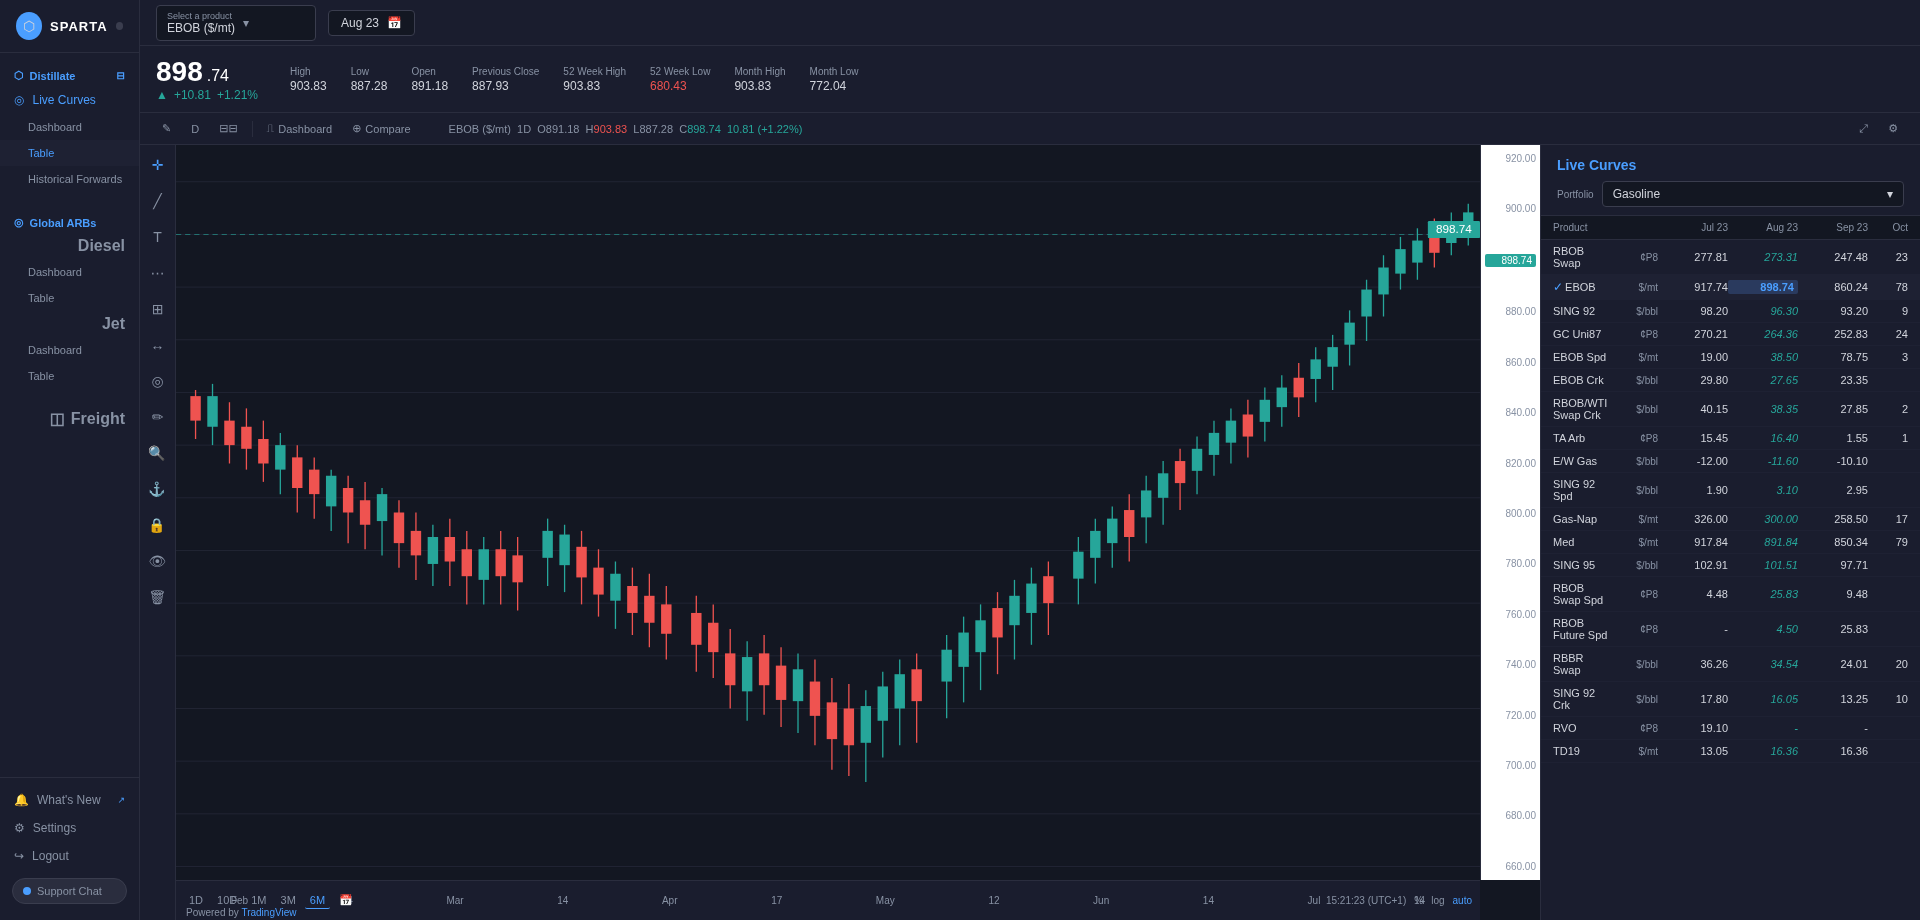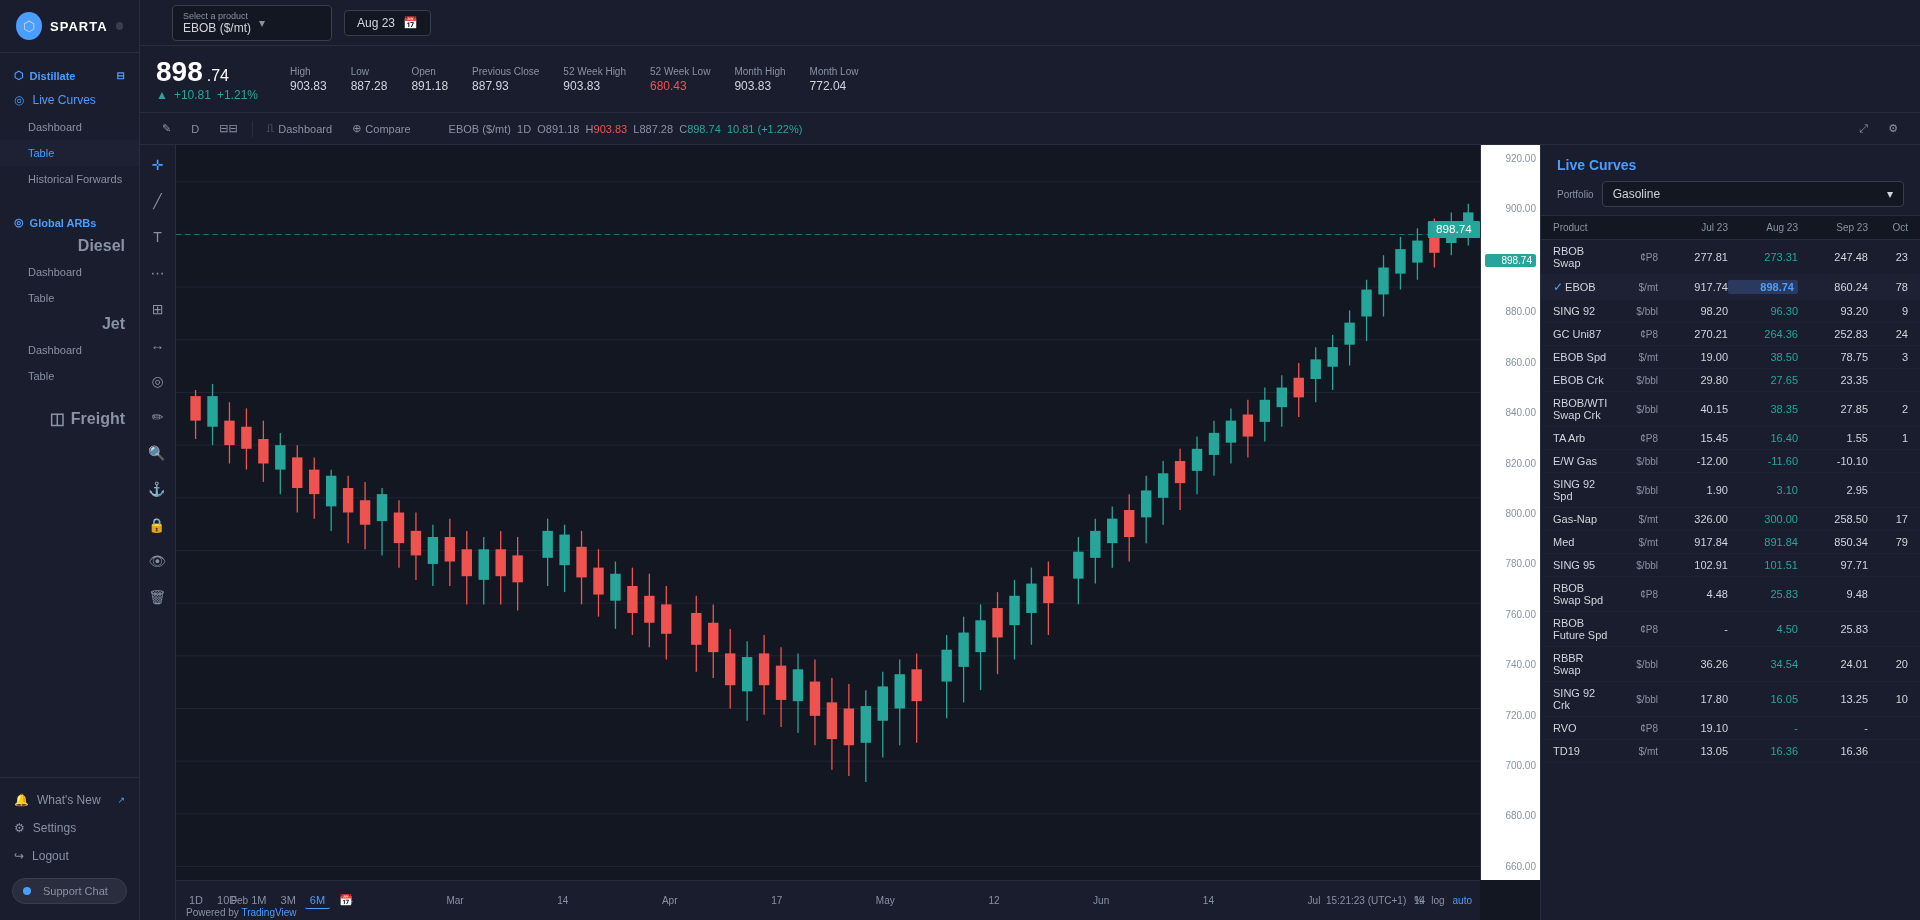--- a/index.html
+++ b/index.html
@@ -11,29 +11,29 @@
     .logo-icon { width: 28px; height: 28px; background: #4a9eff; border-radius: 50%; display: flex; align-items: center; justify-content: center; font-size: 14px; }
     .logo-text { color: #fff; font-weight: 700; font-size: 13px; letter-spacing: 1px; }
     .sidebar-section { padding: 8px 0; }
     .sidebar-item { padding: 7px 14px; display: flex; align-items: center; gap: 8px; cursor: pointer; color: #8892a4; font-size: 12px; }
     .sidebar-item.active { color: #4a9eff; }
     .sidebar-item.sub { padding-left: 28px; font-size: 11px; }
     .sidebar-item.sub.active-sub { color: #4a9eff; background: #1e2133; }
     .sidebar-group-label { padding: 8px 14px 4px; color: #4a9eff; font-size: 11px; font-weight: 600; display: flex; align-items: center; gap: 6px; cursor: pointer; }
     .sidebar-category { padding: 4px 14px; font-size: 16px; color: #8892a4; font-weight: 600; cursor: pointer; display: flex; align-items: center; gap: 6px; justify-content: flex-end; }
     .sidebar-bottom { margin-top: auto; padding: 8px 0; border-top: 1px solid #2a2d3e; }
-    .support-btn { margin: 8px 12px; background: #2a2d3e; border: 1px solid #3a3d4e; border-radius: 16px; padding: 6px 10px; display: flex; align-items: center; gap: 12px; cursor: pointer; color: #8892a4; font-size: 11px; }
+    .support-btn { margin: 8px 12px; background: #2a2d3e; border: 1px solid #3a3d4e; border-radius: 16px; padding: 6px 10px; display: flex; align-items: center; gap: 6px; cursor: pointer; color: #8892a4; font-size: 11px; }
     .dot { width: 8px; height: 8px; background: #4a9eff; border-radius: 50%; }
 
     
     .main { flex: 1; display: flex; flex-direction: column; overflow: hidden; }
 
     
     .topbar { background: #1a1d2e; border-bottom: 1px solid #2a2d3e; padding: 8px 16px; display: flex; align-items: center; gap: 12px; height: 46px; }
-    .product-select { background: #131722; border: 1px solid #3a3d4e; border-radius: 4px; padding: 5px 10px; color: #d1d4dc; font-size: 12px; display: flex; align-items: center; gap: 8px; cursor: pointer; min-width: 160px; margin-left: 16px; }
+    .product-select { background: #131722; border: 1px solid #3a3d4e; border-radius: 4px; padding: 5px 10px; color: #d1d4dc; font-size: 12px; display: flex; align-items: center; gap: 8px; cursor: pointer; min-width: 160px; }
     .product-select-wrap { position: relative; }
     .date-btn { background: #131722; border: 1px solid #3a3d4e; border-radius: 4px; padding: 5px 12px; color: #d1d4dc; font-size: 12px; display: flex; align-items: center; gap: 8px; cursor: pointer; }
 
     
     .price-header { background: #1a1d2e; padding: 10px 16px; border-bottom: 1px solid #2a2d3e; display: flex; align-items: center; gap: 32px; }
     .price-main { display: flex; align-items: baseline; gap: 4px; }
     .price-big { font-size: 28px; font-weight: 700; color: #fff; }
     .price-dec { font-size: 16px; font-weight: 400; color: #fff; }
     .price-change { color: #26a69a; font-size: 12px; display: flex; gap: 6px; align-items: center; }
     .price-stats { display: flex; gap: 24px; flex-wrap: wrap; }
@@ -83,21 +83,21 @@
     .portfolio-select { flex: 1; background: #131722; border: 1px solid #3a3d4e; border-radius: 4px; padding: 5px 10px; color: #d1d4dc; font-size: 12px; display: flex; align-items: center; justify-content: space-between; cursor: pointer; }
     .rp-table-header { display: grid; grid-template-columns: 1fr 50px 70px 70px 70px 40px; padding: 6px 12px; border-bottom: 1px solid #2a2d3e; background: #131722; }
     .rp-th { color: #8892a4; font-size: 10px; text-align: right; }
     .rp-th:first-child { text-align: left; }
     .rp-table-body { overflow-y: auto; flex: 1; }
     .rp-row { display: grid; grid-template-columns: 1fr 50px 70px 70px 70px 40px; padding: 5px 12px; border-bottom: 1px solid #1e2133; align-items: center; }
     .rp-row.selected { background: #1e2133; }
     .rp-cell { color: #d1d4dc; font-size: 11px; text-align: right; }
     .rp-cell:first-child { text-align: left; color: #d1d4dc; }
     .rp-cell.unit { color: #8892a4; font-size: 10px; }
-    .rp-cell.up { color: #26a69a; }
+    .rp-cell.up { color: #26a69a; font-style: italic; }
     .rp-cell.selected-val { color: #4a9eff; font-weight: 600; background: #2a3a5e; padding: 1px 4px; border-radius: 2px; }
     .check-mark { color: #4a9eff; font-size: 12px; margin-right: 2px; }
     .product-name { font-size: 11px; }
 
     
     ::-webkit-scrollbar { width: 4px; }
     ::-webkit-scrollbar-track { background: #131722; }
     ::-webkit-scrollbar-thumb { background: #3a3d4e; border-radius: 2px; }
 
     

